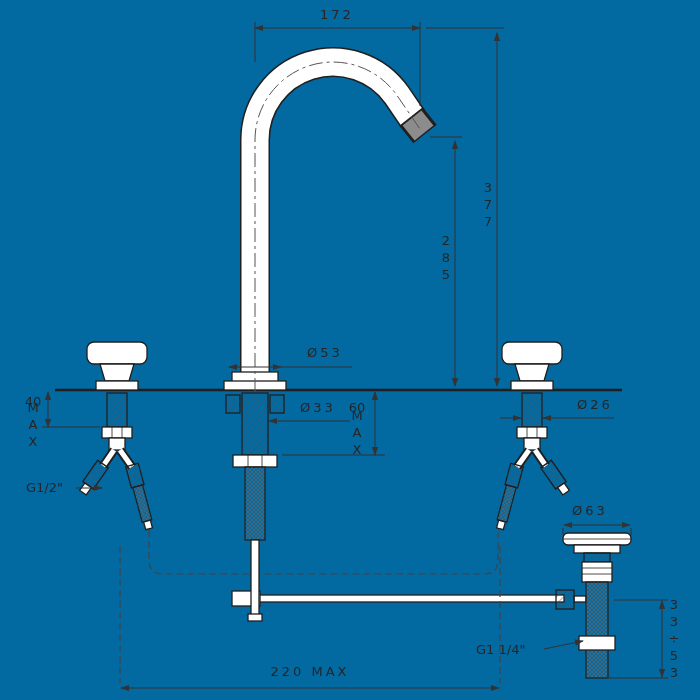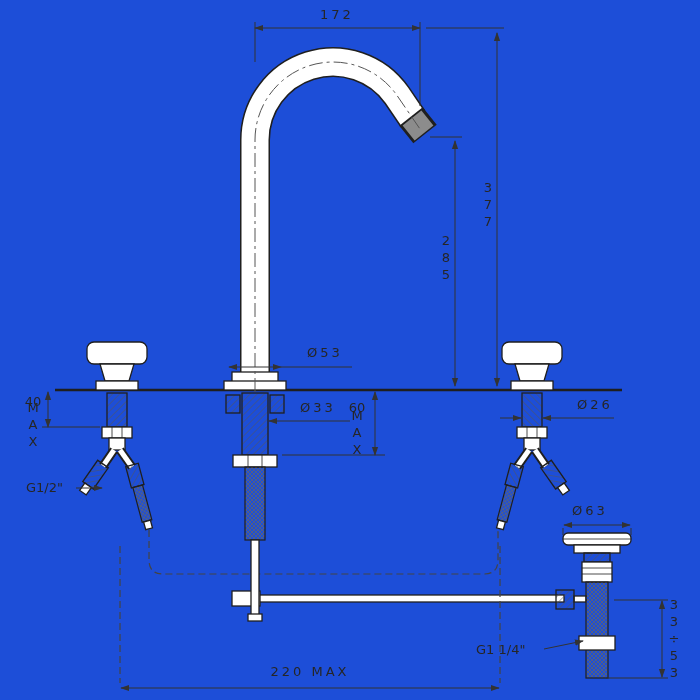--- a/index.html
+++ b/index.html
@@ -1,16 +1,16 @@
 <!DOCTYPE html>
 <html><head>
 <meta charset="utf-8">
 <style>
   html,body{margin:0;padding:0;background:#ffffff;}
-  .stage{width:700px;height:700px;background:#1d4ed8;position:relative;overflow:hidden;}
+  .stage{width:700px;height:700px;background:#0369a1;position:relative;overflow:hidden;}
   svg text{font-family:"DejaVu Sans","Liberation Sans",sans-serif;font-size:13px;fill:#262626;}
   .dim{letter-spacing:3px;}
   .vtext{writing-mode:vertical-rl;text-orientation:upright;letter-spacing:2px;}
   .part{fill:#ffffff;stroke:#1f1f1f;stroke-width:1.3;}
   .hatch{fill:url(#h1);stroke:#1f1f1f;stroke-width:1.3;}
   .knurl{fill:url(#kn);stroke:#1f1f1f;stroke-width:1.2;}
   .thin{stroke:#1f1f1f;stroke-width:0.8;}
   .dimln{stroke:#333;stroke-width:1;fill:none;}
   .dash{stroke:#444;stroke-width:1.2;stroke-dasharray:7 4;fill:none;}
   .cl{stroke:#555;stroke-width:1;stroke-dasharray:14 4 3 4;fill:none;}

